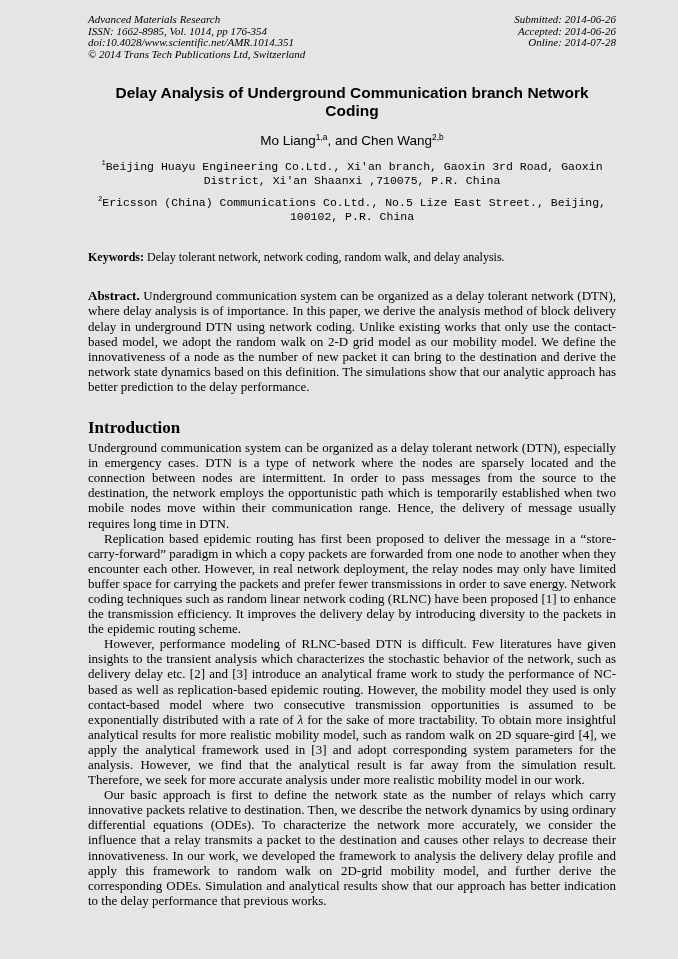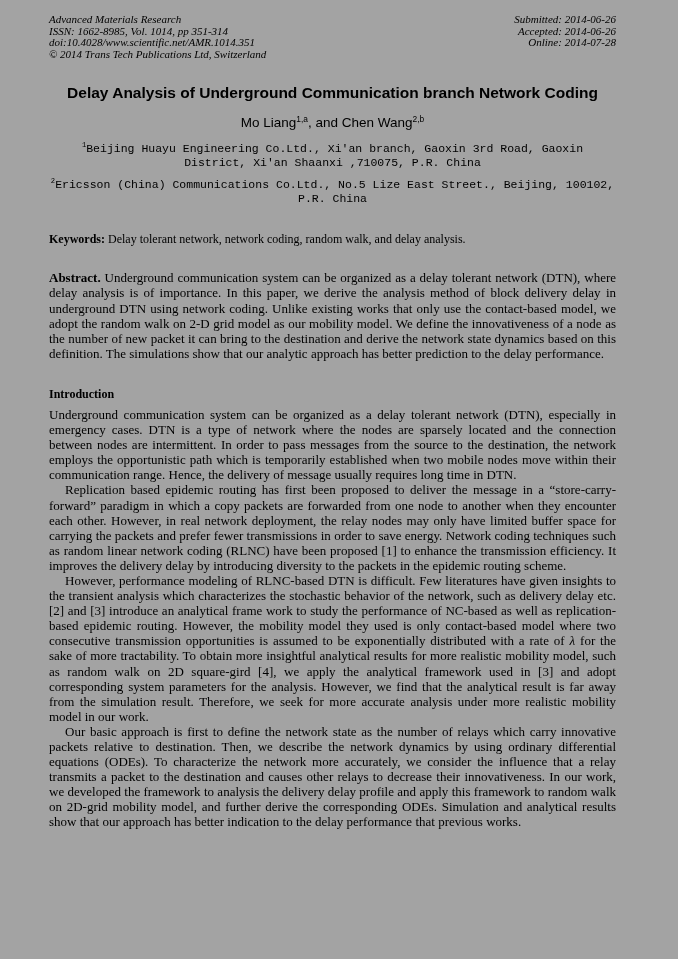--- a/index.html
+++ b/index.html
@@ -4,22 +4,22 @@
 <style>
   * { margin:0; padding:0; box-sizing:border-box; }
   html,body { background:#ffffff; }
   body {
     width:678px; height:959px;
     font-family:"Liberation Serif", serif;
     color:#000000;
   }
   .page {
     width:678px; height:959px;
-    background:#a3a3a3;
-    padding:14px 62px 0 49px;
+    background:#e5e5e5;
+    padding:14px 62px 0 88px;
     overflow:hidden;
   }
   
   .jheader {
     display:flex; justify-content:space-between;
     font-family:"Liberation Serif", serif;
     font-style:italic;
     font-size:11px; line-height:11.6px;
   }
   .jheader-right { text-align:right; }
@@ -50,40 +50,40 @@
     margin-top:26px;
   }
   .kw-label { font-weight:bold; }
   
   .abstract {
     font-size:13px; line-height:15.1px;
     text-align:justify; margin-top:24px;
   }
   .abstract-label { font-weight:bold; }
   .section-heading {
-    font-weight:bold; font-size:12px; line-height:15px;
+    font-weight:bold; font-size:17px; line-height:15px;
     margin-top:26px;
   }
   .para {
     font-size:13px; line-height:15.1px;
     text-align:justify;
   }
   .para-first { margin-top:5px; }
   .indent { text-indent:16px; }
   .lambda { font-style:italic; }
 </style>
 </head>
 <body>
 
 <div class="page">
 
   <div class="jheader">
     <div class="jheader-left">
       <div>Advanced Materials Research</div>
-      <div>ISSN: 1662-8985, Vol. 1014, pp 351-314</div>
+      <div>ISSN: 1662-8985, Vol. 1014, pp 176-354</div>
       <div>doi:10.4028/www.scientific.net/AMR.1014.351</div>
       <div>© 2014 Trans Tech Publications Ltd, Switzerland</div>
     </div>
     <div class="jheader-right">
       <div>Submitted: 2014-06-26</div>
       <div>Accepted: 2014-06-26</div>
       <div>Online: 2014-07-28</div>
     </div>
   </div>
 

